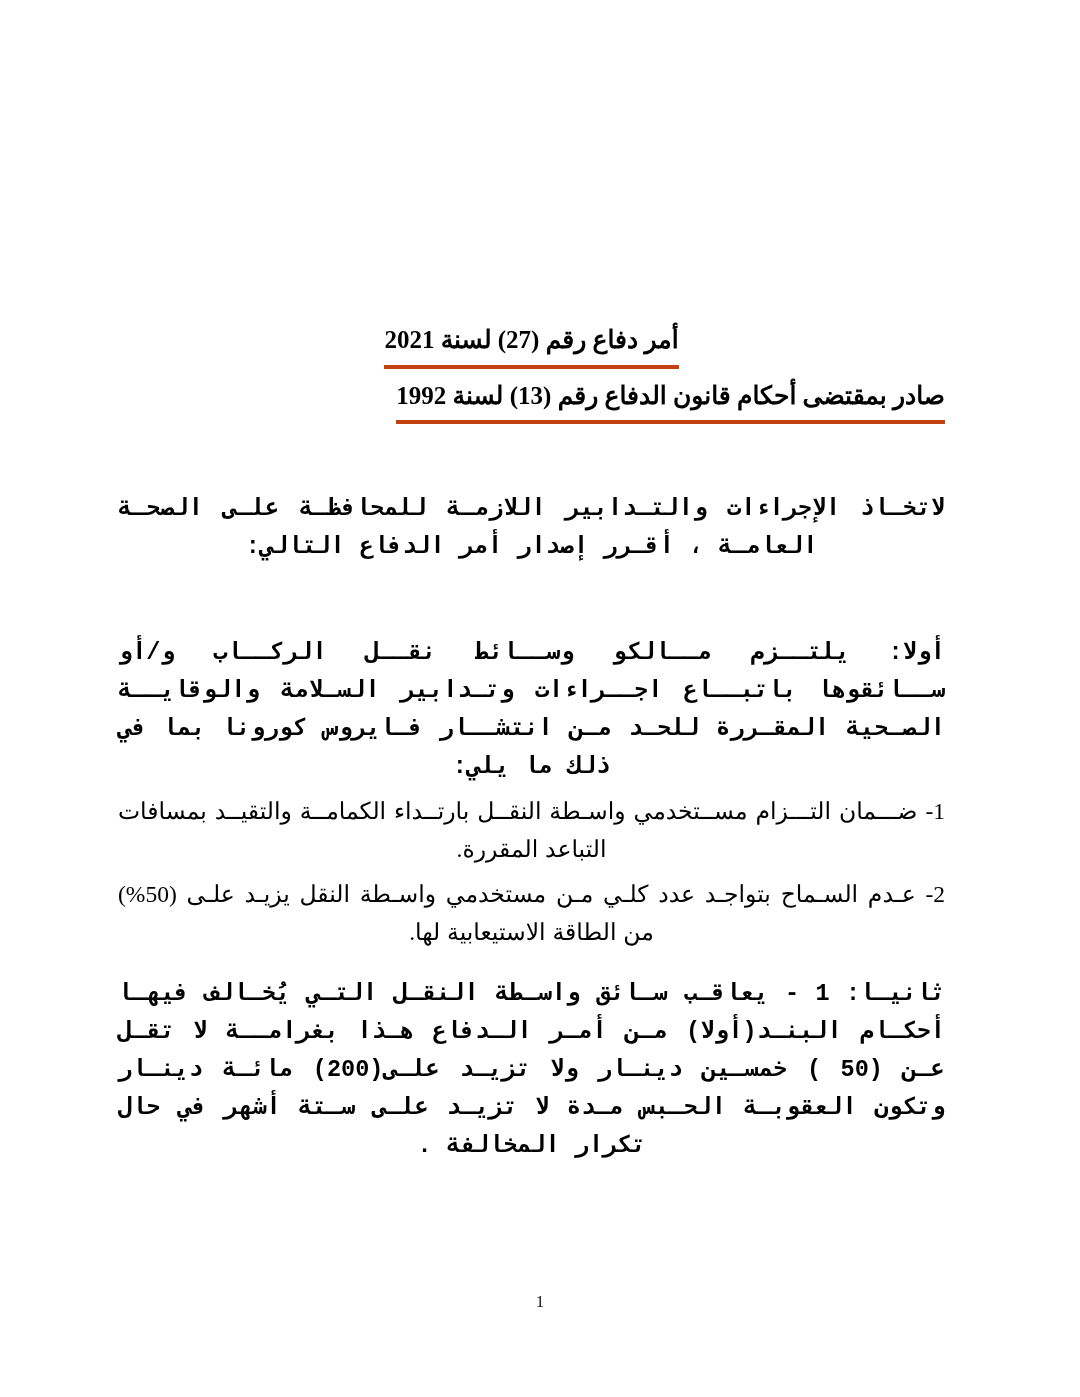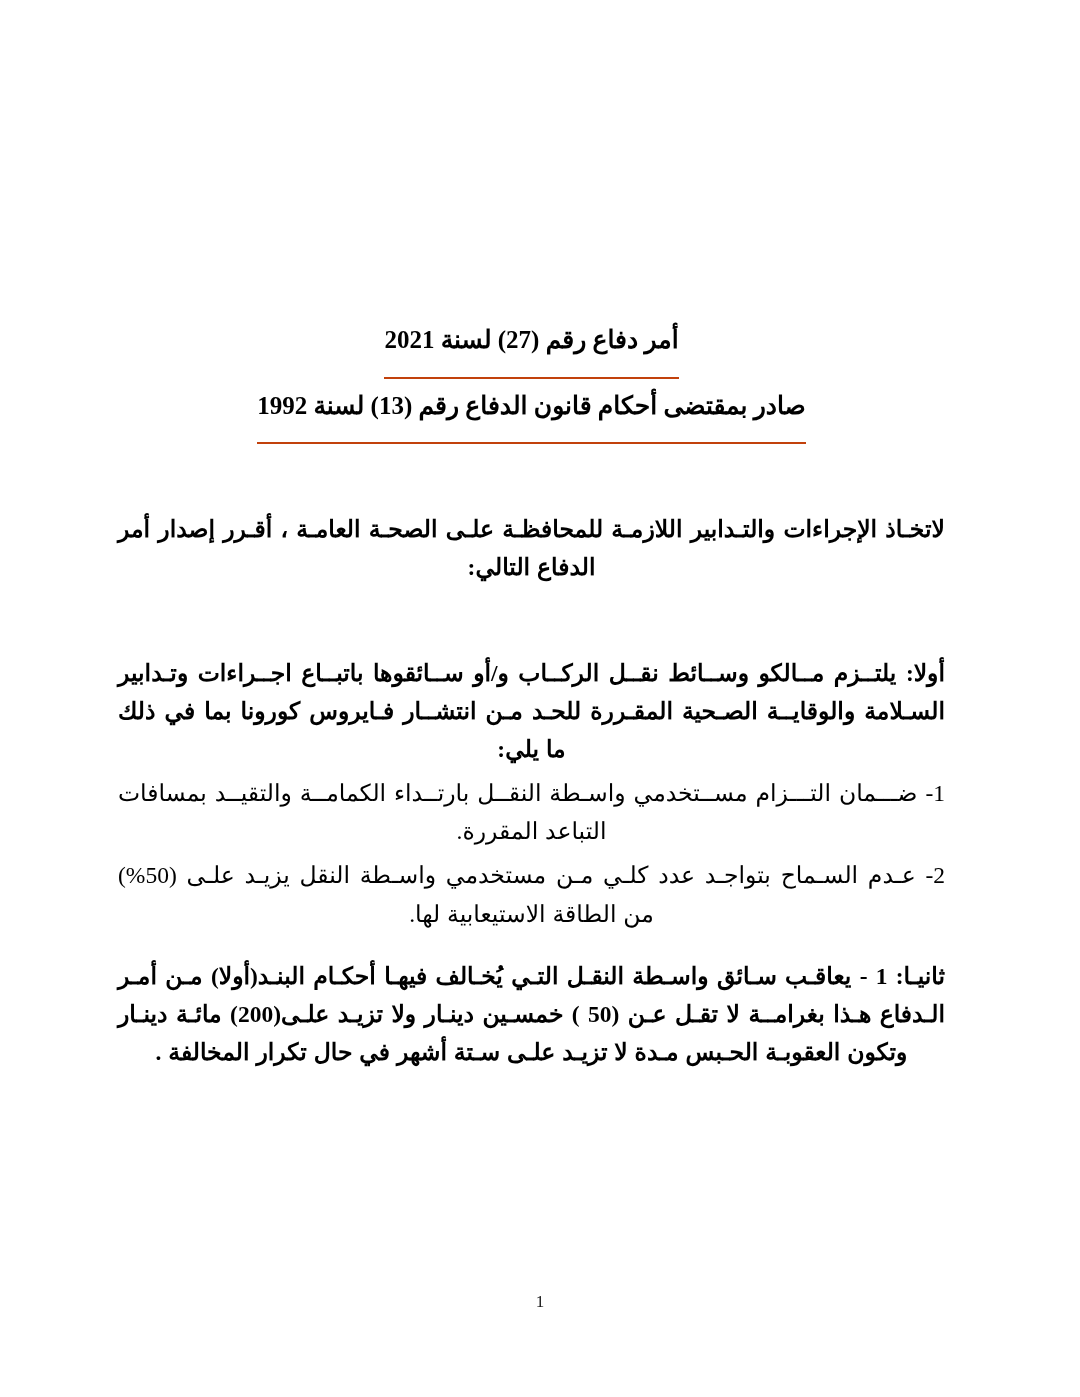--- a/index.html
+++ b/index.html
@@ -41,35 +41,37 @@
     font-size: 25px;
     line-height: 1.42;
     letter-spacing: 0px;
   }
   .doc-title .title-line {
     display: block;
     margin: 0 auto;
   }
   .doc-title .title-line > span {
     display: inline-block;
-    border-bottom: 2px solid #c2410c;
-    padding-bottom: 19px;
+    border-bottom: 4px solid #c2410c;
+    padding-bottom: 7px;
   }
   .title-line-2 {
     margin-top: 9px !important;
+    text-align: right;
   }
 
   
   .para {
     font-weight: bold;
     font-size: 23.5px;
     line-height: 1.62;
     text-align: justify;
     text-align-last: center;
     word-spacing: 1px;
+    font-family: Liberation Mono, monospace;
   }
 
   .intro-block {
     margin-top: 66px;
   }
 
   .section-first {
     margin-top: 68px;
   }
 

